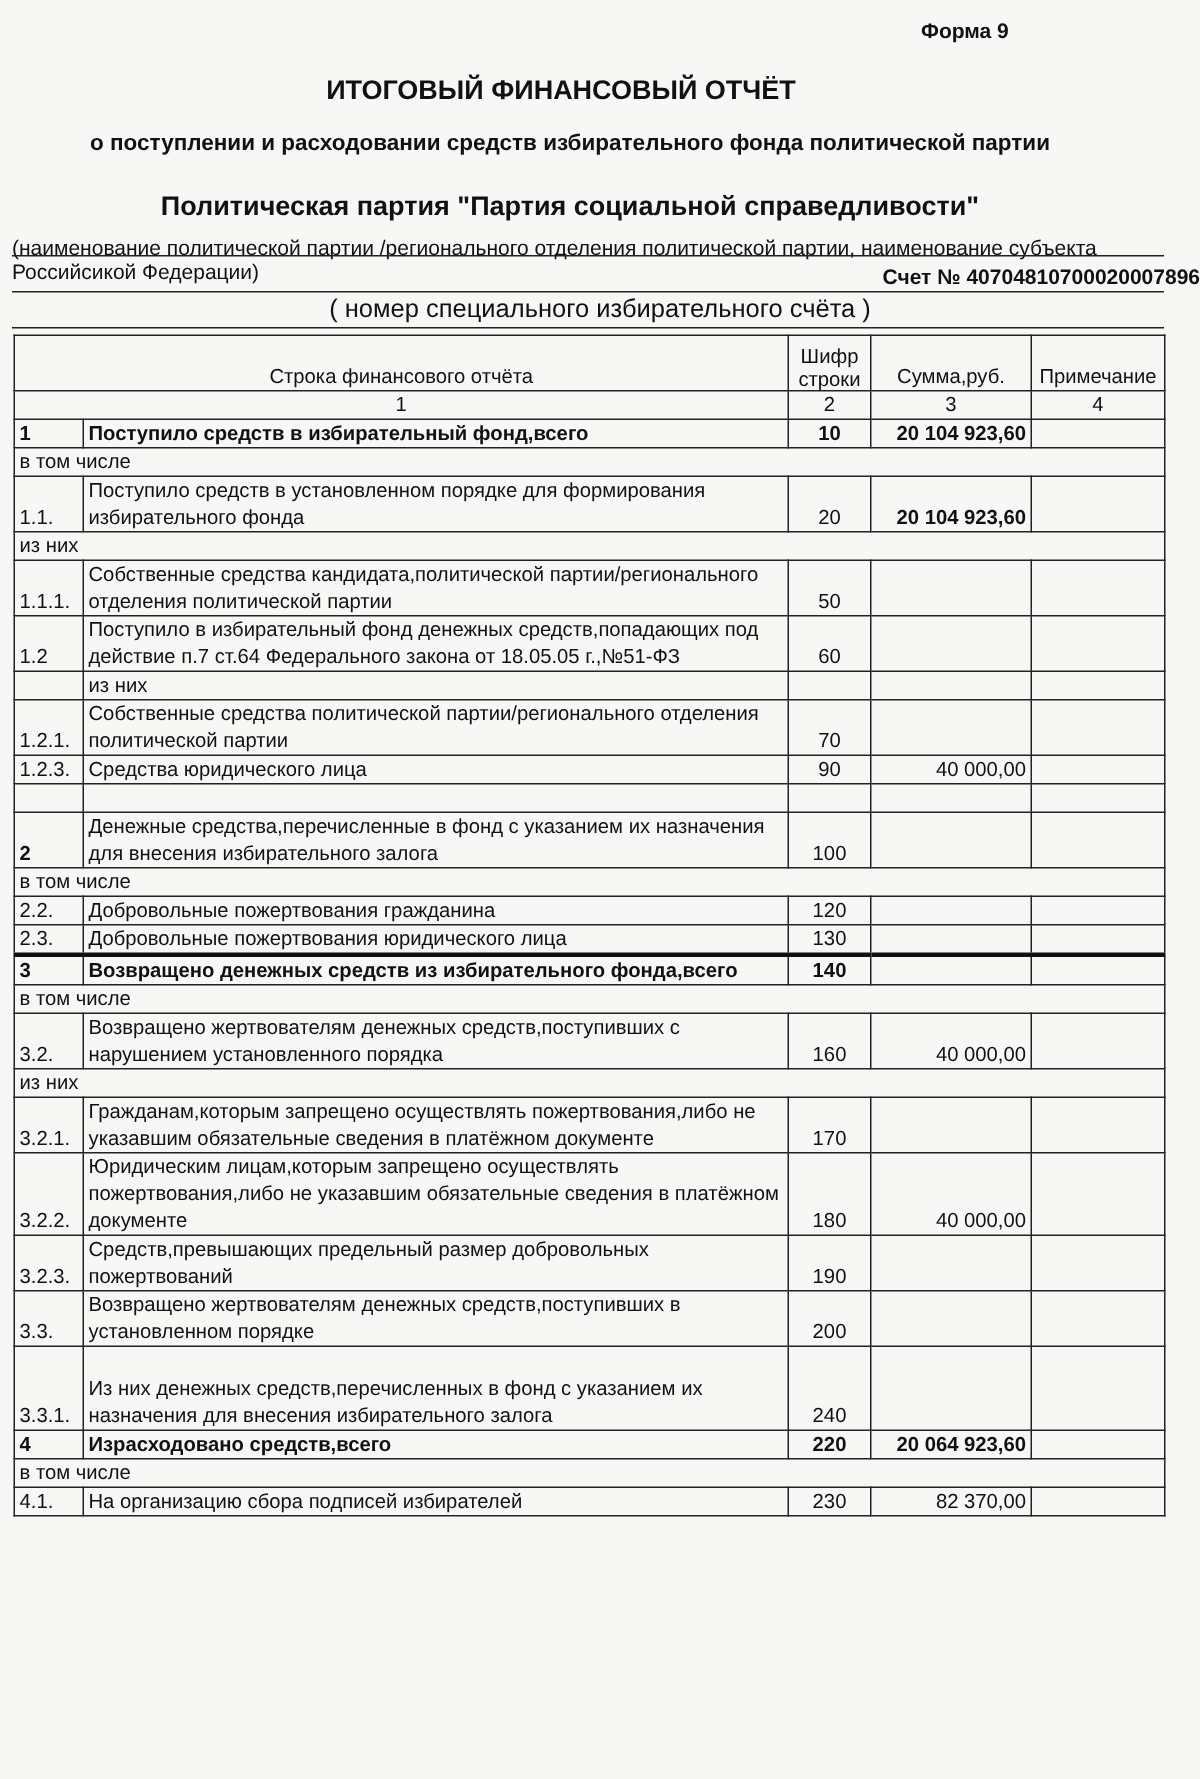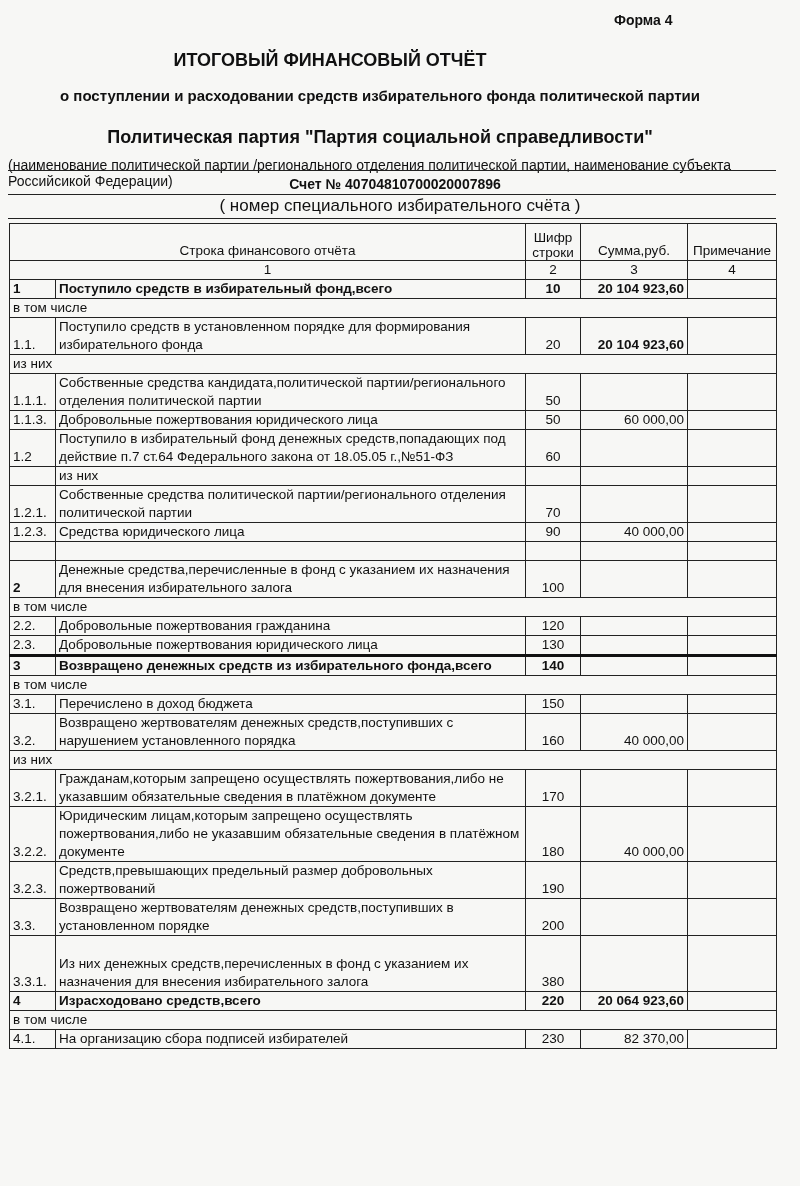--- a/index.html
+++ b/index.html
@@ -1,43 +1,43 @@
 <!DOCTYPE html>
 <html><head>
 <meta charset="utf-8">
 <style>
   html, body { margin:0; padding:0; background:#f7f7f5; }
   body { width:800px; height:1186px; position:relative; overflow:hidden;
          font-family:"Liberation Sans", sans-serif; color:#111; }
   .abs { position:absolute; }
   .form-no { left:614px; top:12px; font-size:14px; font-weight:bold; }
-  .title { left:0; width:660px; top:50px; text-align:center; font-size:18px; font-weight:bold; }
+  .title { left:0; width:660px; top:50px; text-align:center; font-size:18px; font-weight:bold;padding-left:44px; }
   .subtitle { left:0; width:760px; top:87px; text-align:center; font-size:15px; font-weight:bold; }
   .party { left:0; width:760px; top:127px; text-align:center; font-size:18px; font-weight:bold; }
   .party-cap { left:8px; top:157px; font-size:14px; }
   .hline { left:8px; width:768px; height:0; border-top:1.2px solid #222; }
-  .account { left:1px; width:788px; top:176px; text-align:center; font-size:14px; font-weight:bold; }
+  .account { left:12px; width:788px; top:176px; text-align:right; font-size:14px; font-weight:bold; }
   .acc-cap { left:0; width:800px; top:196px; text-align:center; font-size:17px; }
 
   table.rep { position:absolute; left:9px; top:223px; width:767px; border-collapse:collapse; table-layout:fixed; font-size:13.5px; }
   table.rep td { border:1px solid #222; padding:0 3px; vertical-align:bottom; line-height:18px; }
   table.rep col.c0 { width:46px; } table.rep col.c1 { width:470px; } table.rep col.c2 { width:55px; }
   table.rep col.c3 { width:107px; } table.rep col.c4 { width:89px; }
   td.num { text-align:left; }
   td.code { text-align:center; }
   td.sum { text-align:right;margin-top:38px; }
   tr.bold td { font-weight:bold; }
   tr.thick td { border-top:3px solid #111; }
   td.sub { padding-left:3px; }
   .hdr td { vertical-align:middle; text-align:center; }
 </style>
 </head>
 <body>
 
-<div class="abs form-no">Форма 4</div>
+<div class="abs form-no">Форма 9</div>
 <div class="abs title">ИТОГОВЫЙ ФИНАНСОВЫЙ ОТЧЁТ</div>
 <div class="abs subtitle">о поступлении и расходовании средств избирательного фонда политической партии</div>
 <div class="abs party">Политическая партия "Партия социальной справедливости"</div>
 <div class="abs party-cap">(наименование политической партии /регионального отделения политической партии, наименование субъекта Российсикой Федерации)</div>
 <div class="abs hline" style="top:170px"></div>
 <div class="abs account">Счет № 40704810700020007896</div>
 <div class="abs hline" style="top:194px"></div>
 <div class="abs acc-cap">( номер специального избирательного счёта )</div>
 <div class="abs hline" style="top:218px"></div>
 
@@ -83,27 +83,20 @@
         <td colspan="5">из них</td>
       </tr>
       <tr>
         <td class="num">1.1.1.</td>
         <td class="sub">Собственные средства кандидата,политической партии/регионального отделения политической партии</td>
         <td class="code">50</td>
         <td class="sum">&nbsp;</td>
         <td class="sum">&nbsp;</td>
       </tr>
       <tr>
-        <td class="num">1.1.3.</td>
-        <td class="sub">Добровольные пожертвования юридического лица</td>
-        <td class="code">50</td>
-        <td class="sum">60 000,00</td>
-        <td class="sum">&nbsp;</td>
-      </tr>
-      <tr>
         <td class="num">1.2</td>
         <td class="sub">Поступило в избирательный фонд денежных средств,попадающих под действие п.7 ст.64 Федерального закона от 18.05.05 г.,№51-ФЗ</td>
         <td class="code">60</td>
         <td class="sum">&nbsp;</td>
         <td class="sum">&nbsp;</td>
       </tr>
       <tr>
         <td class="num">&nbsp;</td>
         <td class="sub">из них</td>
         <td class="code">&nbsp;</td>
@@ -159,27 +152,20 @@
         <td class="num">3</td>
         <td class="sub">Возвращено денежных средств из избирательного фонда,всего</td>
         <td class="code">140</td>
         <td class="sum">&nbsp;</td>
         <td class="sum">&nbsp;</td>
       </tr>
       <tr>
         <td colspan="5">в том числе</td>
       </tr>
       <tr>
-        <td class="num">3.1.</td>
-        <td class="sub">Перечислено в доход бюджета</td>
-        <td class="code">150</td>
-        <td class="sum">&nbsp;</td>
-        <td class="sum">&nbsp;</td>
-      </tr>
-      <tr>
         <td class="num">3.2.</td>
         <td class="sub">Возвращено жертвователям денежных средств,поступивших с нарушением установленного порядка</td>
         <td class="code">160</td>
         <td class="sum">40 000,00</td>
         <td class="sum">&nbsp;</td>
       </tr>
       <tr>
         <td colspan="5">из них</td>
       </tr>
       <tr>
@@ -206,21 +192,21 @@
       <tr>
         <td class="num">3.3.</td>
         <td class="sub">Возвращено жертвователям денежных средств,поступивших в установленном порядке</td>
         <td class="code">200</td>
         <td class="sum">&nbsp;</td>
         <td class="sum">&nbsp;</td>
       </tr>
       <tr style="height: 56px;">
         <td class="num">3.3.1.</td>
         <td class="sub">Из них денежных средств,перечисленных в фонд с указанием их назначения для внесения избирательного залога</td>
-        <td class="code">380</td>
+        <td class="code">240</td>
         <td class="sum">&nbsp;</td>
         <td class="sum">&nbsp;</td>
       </tr>
       <tr class="bold">
         <td class="num">4</td>
         <td class="sub">Израсходовано средств,всего</td>
         <td class="code">220</td>
         <td class="sum">20 064 923,60</td>
         <td class="sum">&nbsp;</td>
       </tr>

